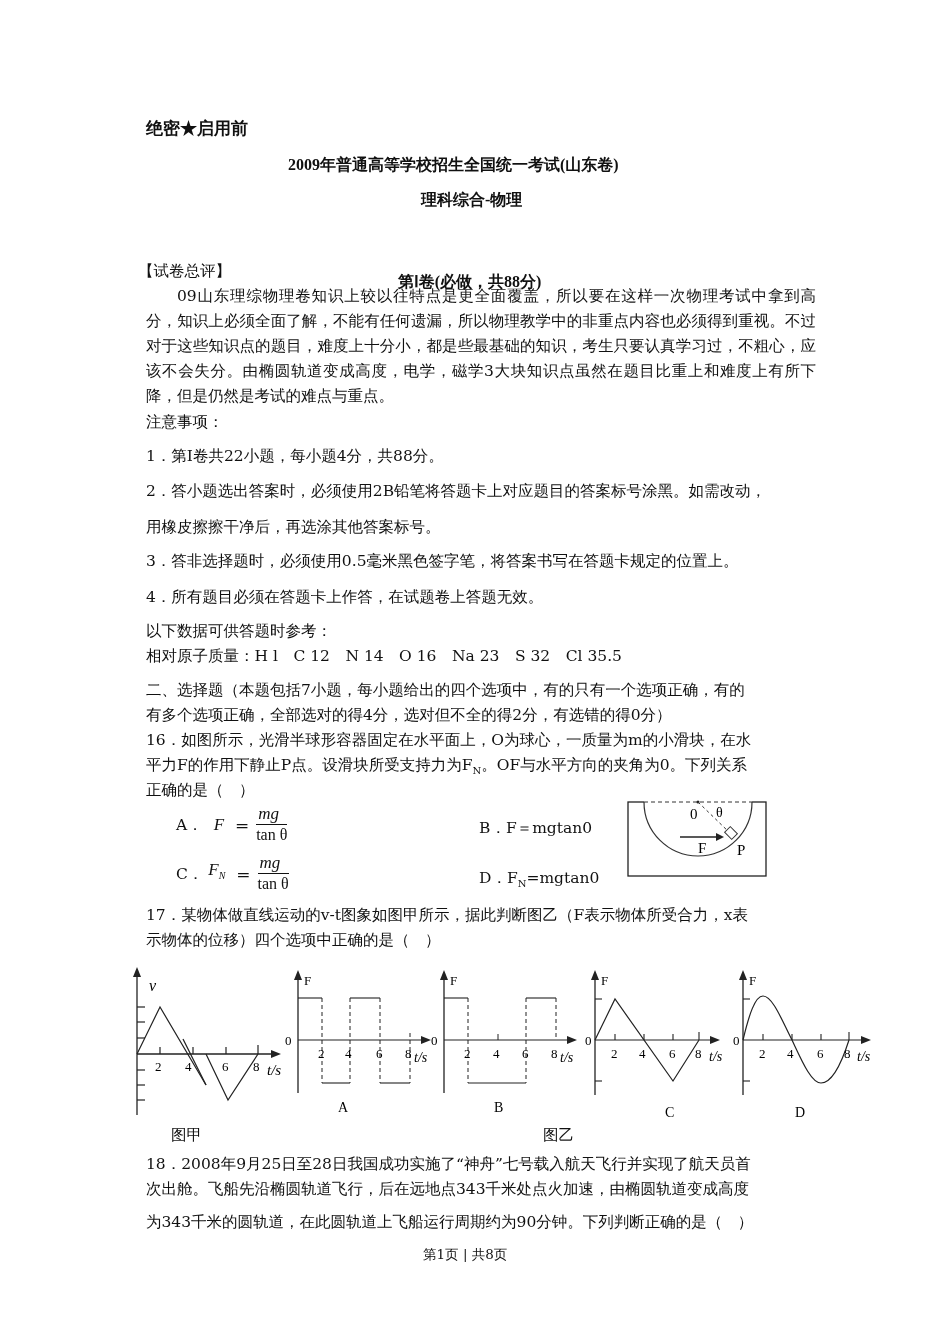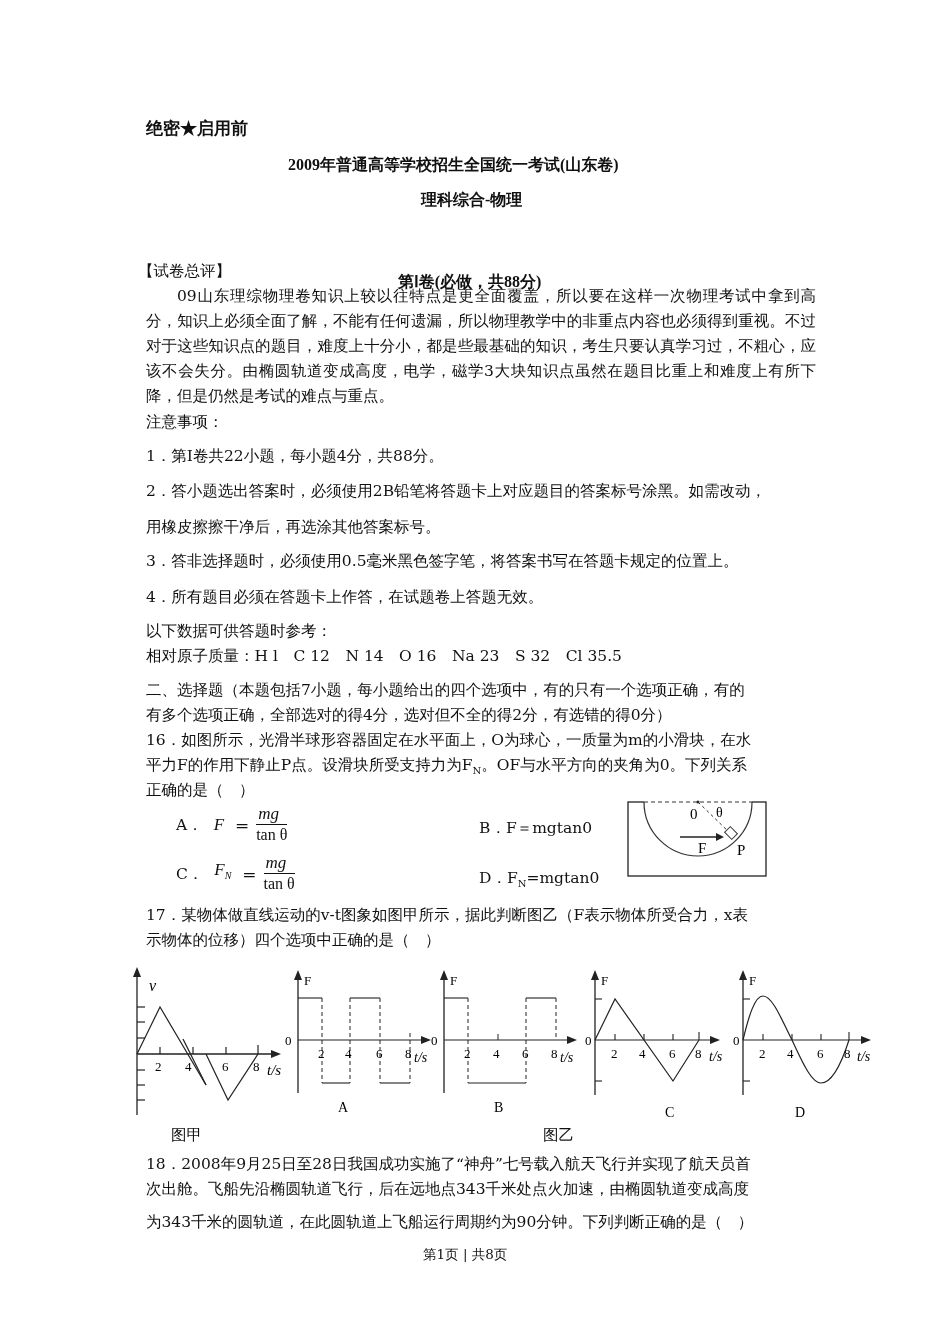--- a/index.html
+++ b/index.html
@@ -48,21 +48,21 @@
 
 <div class="abs t" style="left:176px;top:804px;">
   <span style="vertical-align:middle;">A．</span>
   <span class="ital" style="vertical-align:middle;margin-left:6px;">F</span>
   <span style="vertical-align:middle;margin:0 2px 0 6px;font-size:17px;">=</span>
   <span class="frac"><span class="num">mg</span><span class="den">tan θ</span></span>
 </div>
 <div class="abs t" style="left:479px;top:816px;">B．F＝mgtan0</div>
 <div class="abs t" style="left:176px;top:853px;">
   <span style="vertical-align:middle;">C．</span>
-  <span style="vertical-align:middle;margin-left:6px;"><span class="ital">F</span><sub class="ital" style="font-size:10px;">N</sub></span>
+  <span style="vertical-align:middle;"><span class="ital">F</span><sub class="ital" style="font-size:10px;">N</sub></span>
   <span style="vertical-align:middle;margin:0 2px 0 6px;font-size:17px;">=</span>
   <span class="frac"><span class="num">mg</span><span class="den">tan θ</span></span>
 </div>
 <div class="abs t" style="left:479px;top:866px;"><span>D．F</span><sub>N</sub><span>=mgtan0</span></div>
 
 <svg class="abs" style="left:620px;top:795px;" width="160" height="90">
   <rect x="8" y="7" width="138" height="74" fill="none" stroke="#222" stroke-width="1.3"></rect>
   <line x1="24" y1="7" x2="132" y2="7" stroke="#fff" stroke-width="2"></line>
   <line x1="24" y1="7" x2="132" y2="7" stroke="#333" stroke-width="1" stroke-dasharray="4,3"></line>
   <path d="M24,7 A54,54 0 0,0 132,7" fill="none" stroke="#333" stroke-width="1.2"></path>

